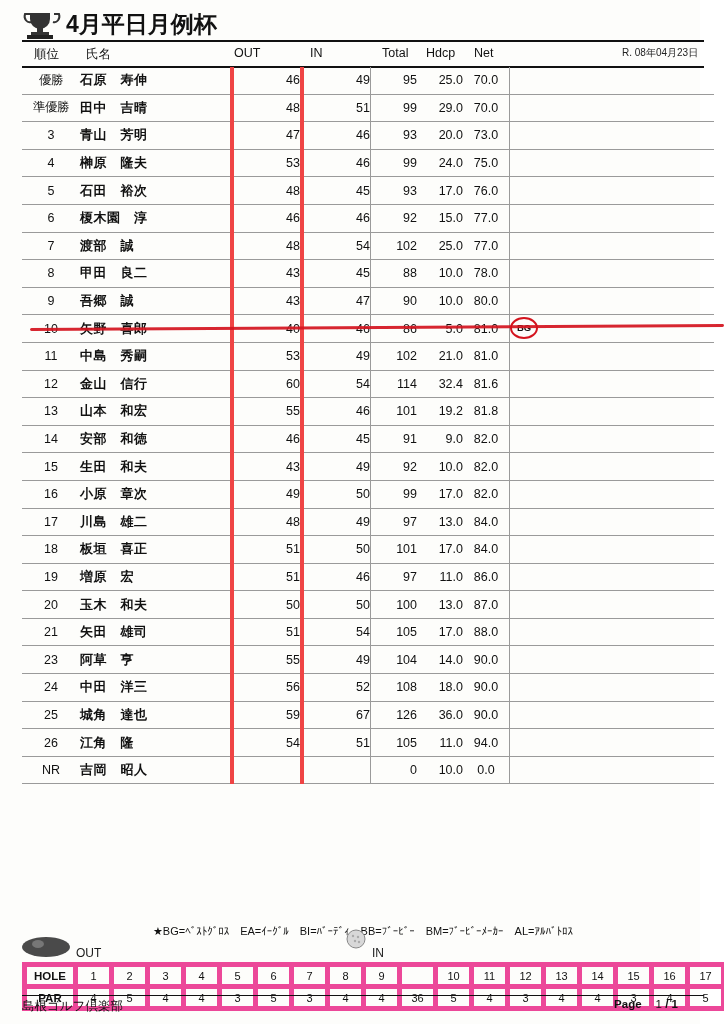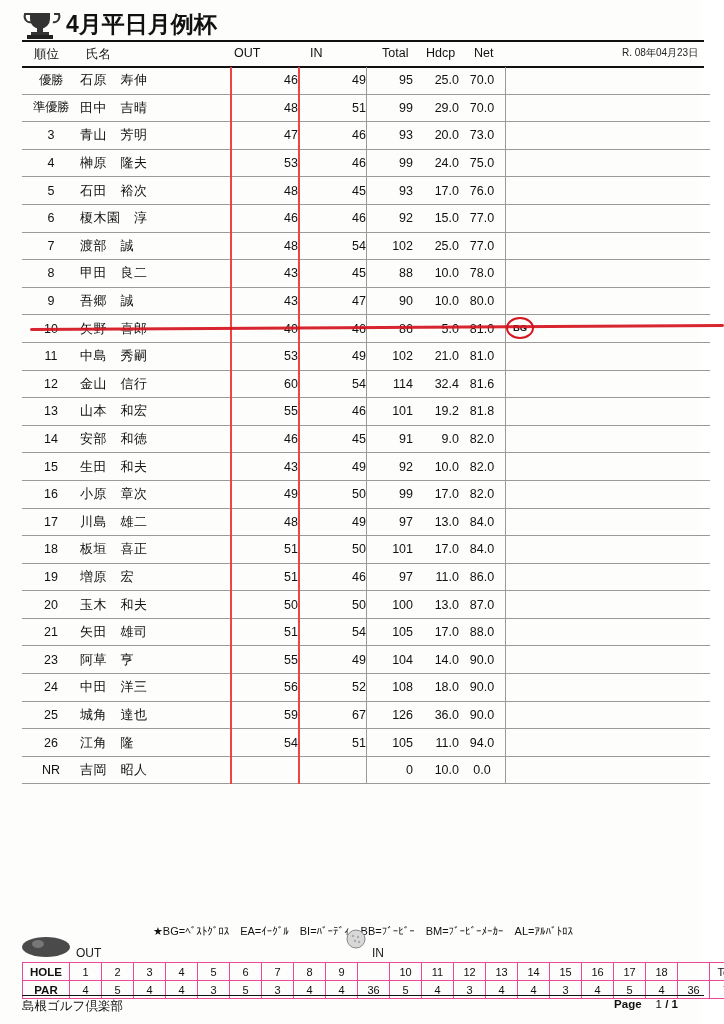--- a/index.html
+++ b/index.html
@@ -116,26 +116,27 @@
     text-align: center;
     font-size: 12.5px;
   }
   td.c-rank.win { font-size: 12.5px; letter-spacing: -0.5px;}
   td.c-name {
     width: 150px;
     text-align: left;
     padding-left: 14px;
     font-size: 13px;
     letter-spacing: 0.5px;
+    font-weight: bold;
   }
   td.c-out, td.c-in {
     width: 66px;
     text-align: right;
     padding-right: 6px;
-    border-left: 2px solid #ef4444;
+    border-left: 4px solid #ef4444;
   }
   td.c-total {
     width: 46px;
     text-align: right;
     padding-right: 4px;
     border-left: 1px solid #9a9a9a;
   }
   td.c-hdcp {
     width: 46px;
     text-align: right;
@@ -231,21 +232,21 @@
     top: 962px;
     width: 682px;
   }
   table.holes {
     border-collapse: collapse;
     width: 682px;
     table-layout: fixed;
     font-size: 11px;
   }
   table.holes td, table.holes th {
-    border: 1px solid #ec4899;
+    border: 5px solid #ec4899;
     height: 17px;
     text-align: center;
     font-weight: normal;
     padding: 0;
     color: #111;
     margin-top: 42px;
   }
   table.holes .lbl {
     width: 46px;
     font-weight: bold;

